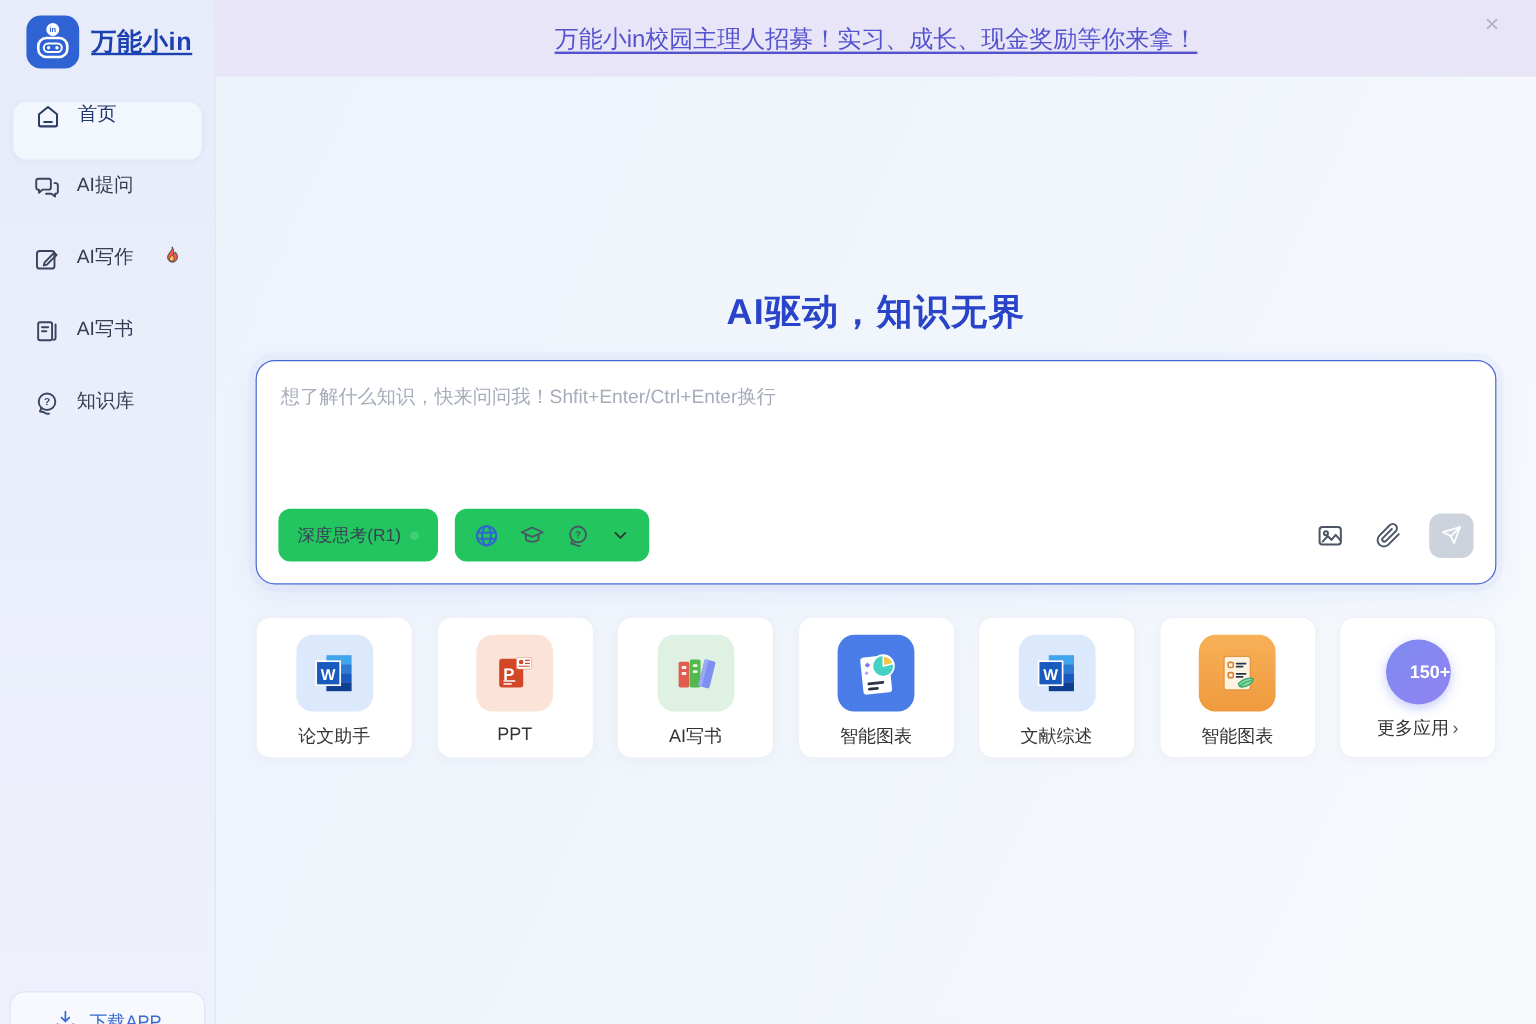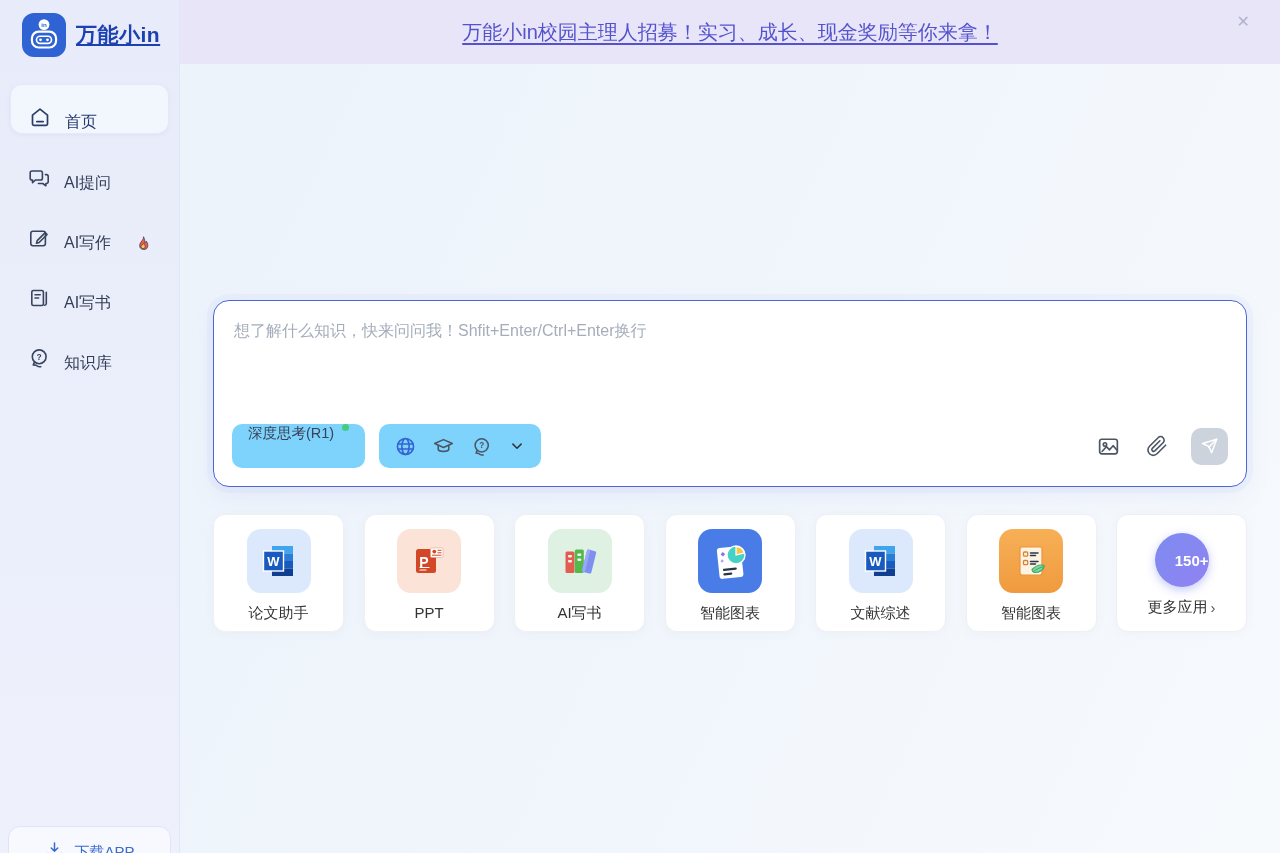--- a/index.html
+++ b/index.html
@@ -8,21 +8,21 @@
 
   
   .sidebar { position:absolute; left:0; top:0; width:180px; height:853px;
     background:linear-gradient(180deg,#e8ecfa 0%,#ebeffb 55%,#eef1fc 100%);
     border-right:1px solid #e2e7f5; z-index:5; }
   .logo-row { display:flex; align-items:center; gap:10px; padding:13px 0 0 22px; }
   .logo-badge { width:44px; height:44px; border-radius:12px; background:#2f63d4;
     display:flex; align-items:center; justify-content:center; flex:0 0 auto; }
   .logo-text { font-size:21px; font-weight:bold; color:#1c41b0; letter-spacing:.5px;text-decoration:underline; }
   .nav { margin-top:27px; padding:0 10px; }
-  .nav-item { display:flex; align-items:flex-end; gap:13px; height:50px; padding:0 0 0 17px;
+  .nav-item { display:flex; align-items:flex-start; gap:13px; height:50px; padding:0 0 0 17px;
     margin-bottom:10px; border-radius:12px; color:#343e56; font-size:16px; cursor:pointer; }
   .nav-item svg { stroke:#39445f; }
   .nav-item.active { background:#f2f6fd; border:1px solid #e2eafc; color:#25386e;
     box-shadow:0 1px 4px rgba(120,140,200,.10); }
   .nav-item.active svg { stroke:#2c3c66; }
   .flame { margin-left:auto; margin-right:16px; display:flex; }
   .download-btn { position:absolute; left:8px; right:8px; bottom:-25px; height:52px;
     background:#f7f9fe; border:1px solid #dfe5f6; border-radius:12px;
     display:flex; align-items:center; justify-content:center; gap:9px;
     color:#3b6ad0; font-size:15px; cursor:pointer; }
@@ -44,22 +44,22 @@
   .composer { position:absolute; top:236px; left:33px; width:1034px; height:187px;
     background:#fff; border:1.5px solid #4a67d8; border-radius:16px;
     box-shadow:0 0 0 6px rgba(120,140,230,.05), 0 8px 24px rgba(120,140,230,.10); }
   .composer textarea { position:absolute; left:0; top:0; width:100%; height:110px;
     border:none; outline:none; resize:none; background:transparent;
     padding:20px 20px 0 20px; font-size:16px; color:#333;
     font-family:"Liberation Sans","DejaVu Sans",sans-serif; }
   .composer textarea::placeholder { color:#a5adbb; }
   .composer-bar { position:absolute; left:18px; right:18px; bottom:18px; height:44px;
     display:flex; align-items:center; }
-  .pill { height:44px; background:#7dd3fc; border-radius:10px; display:flex;
-    padding:0 16px; cursor:pointer; }
+  .pill { height:44px; background:#22c55e; border-radius:10px; display:flex;
+    align-items:center; padding:0 16px; cursor:pointer; }
   .mode-pill { gap:8px; font-size:14.5px; color:#3a4257; }
   .dot { width:7px; height:7px; border-radius:50%; background:#41cf7c; }
   .tools-pill { margin-left:14px; gap:15px; padding:0 15px; }
   .tools-pill .ticon { display:flex; align-items:center; cursor:pointer; }
   .bar-spacer { flex:1; }
   .right-icon { display:flex; align-items:center; margin-left:24px; cursor:pointer; }
   .send-btn { width:37px; height:37px; margin-left:22px; border-radius:10px;
     background:#ccd3dc; display:flex; align-items:center; justify-content:center; cursor:pointer; }
 
   
@@ -172,20 +172,21 @@
     <span>下载APP</span>
   </div>
 </div>
 
 <div class="banner">
   <a href="#">万能小in校园主理人招募！实习、成长、现金奖励等你来拿！</a>
   <span class="banner-close">✕</span>
 </div>
 
 <div class="content">
+  <div class="hero-title">AI驱动，知识无界</div>
 
   <div class="composer">
     <textarea placeholder="想了解什么知识，快来问问我！Shfit+Enter/Ctrl+Enter换行" style=""></textarea>
     <div class="composer-bar">
       <div class="pill mode-pill">
         <span>深度思考(R1)</span>
         <span class="dot"></span>
       </div>
       <div class="pill tools-pill">
         <span class="ticon">

